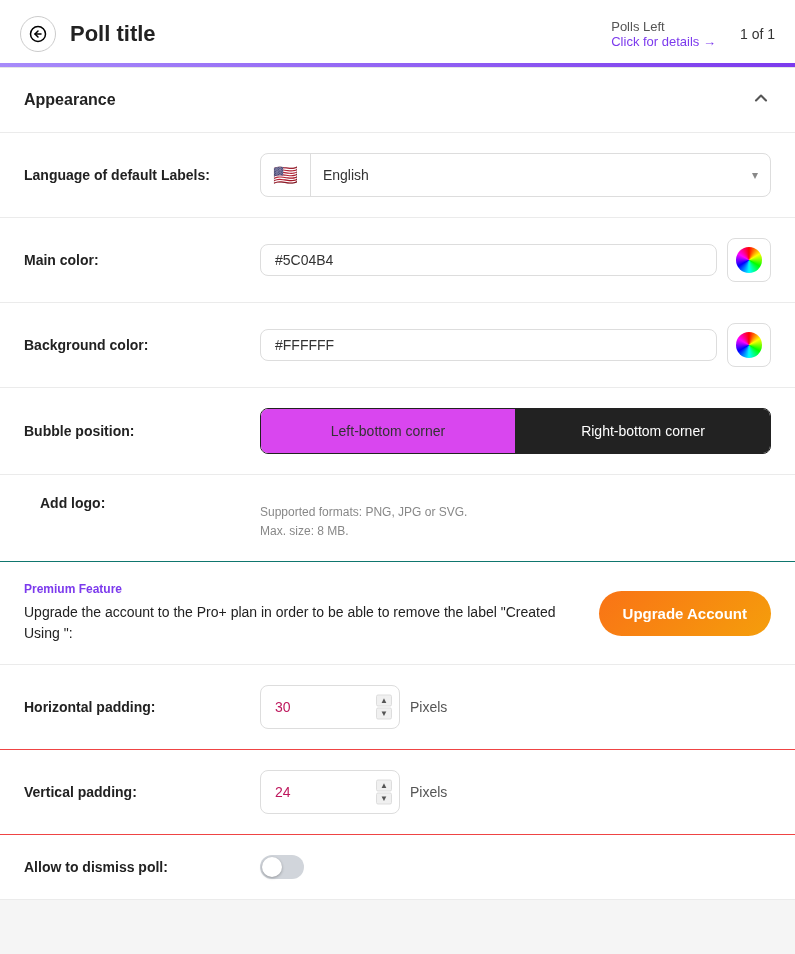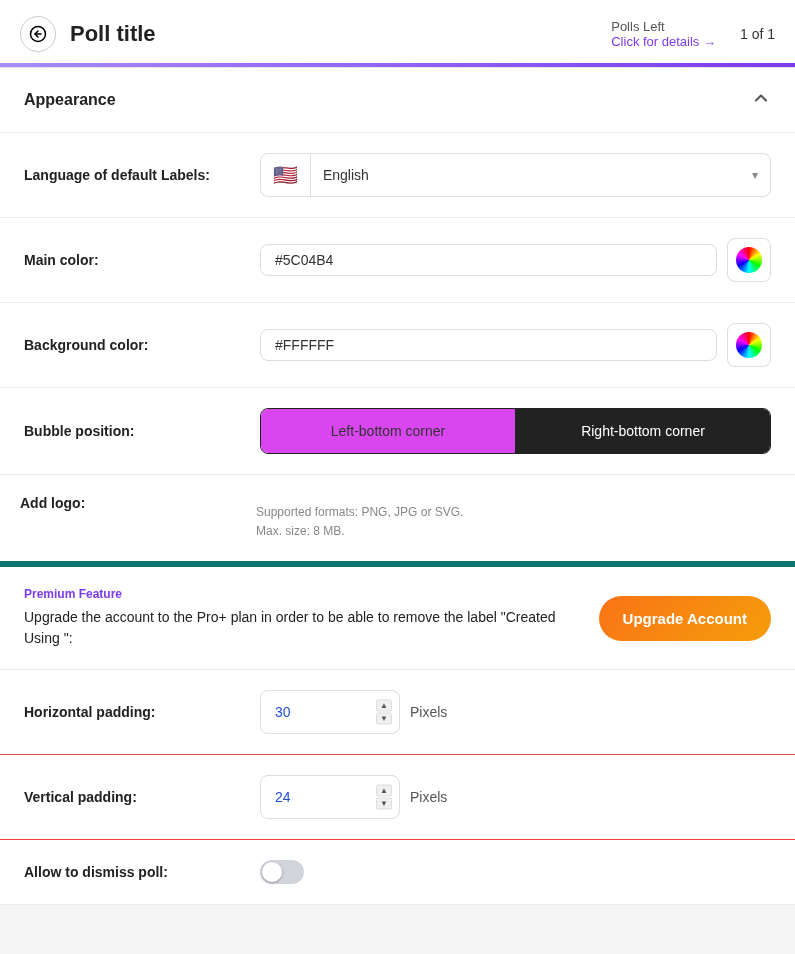--- a/index.html
+++ b/index.html
@@ -220,23 +220,22 @@
       font-weight: 500;
     }
     .bubble-pos-btn:not(:last-child) {
       border-right: 1.5px solid #222;
     }
 
     
     .upload-row {
       display: flex;
       align-items: flex-start;
-      padding: 20px 20px;
-      border-bottom: 6px solid #0f766e;
-      gap: 16px;
+      padding: 20px 40px;
+      border-bottom: 1px solid #0f766e;
     }
     .upload-area {
       flex: 1;
     }
     .upload-drop {
       border: 2px dashed #ccc;
       border-radius: 8px;
       padding: 20px;
       text-align: center;
       cursor: pointer;
@@ -306,21 +305,21 @@
       position: relative;
       width: 140px;
     }
     .number-input {
       width: 100%;
       height: 44px;
       border: 1px solid #ddd;
       border-radius: 8px;
       padding: 0 36px 0 14px;
       font-size: 14px;
-      color: #1d4ed8;
+      color: #be185d;
       outline: none;
       -moz-appearance: textfield;
     }
     .number-input::-webkit-inner-spin-button,
     .number-input::-webkit-outer-spin-button {
       -webkit-appearance: none;
     }
     .stepper-btns {
       position: absolute;
       right: 8px;

